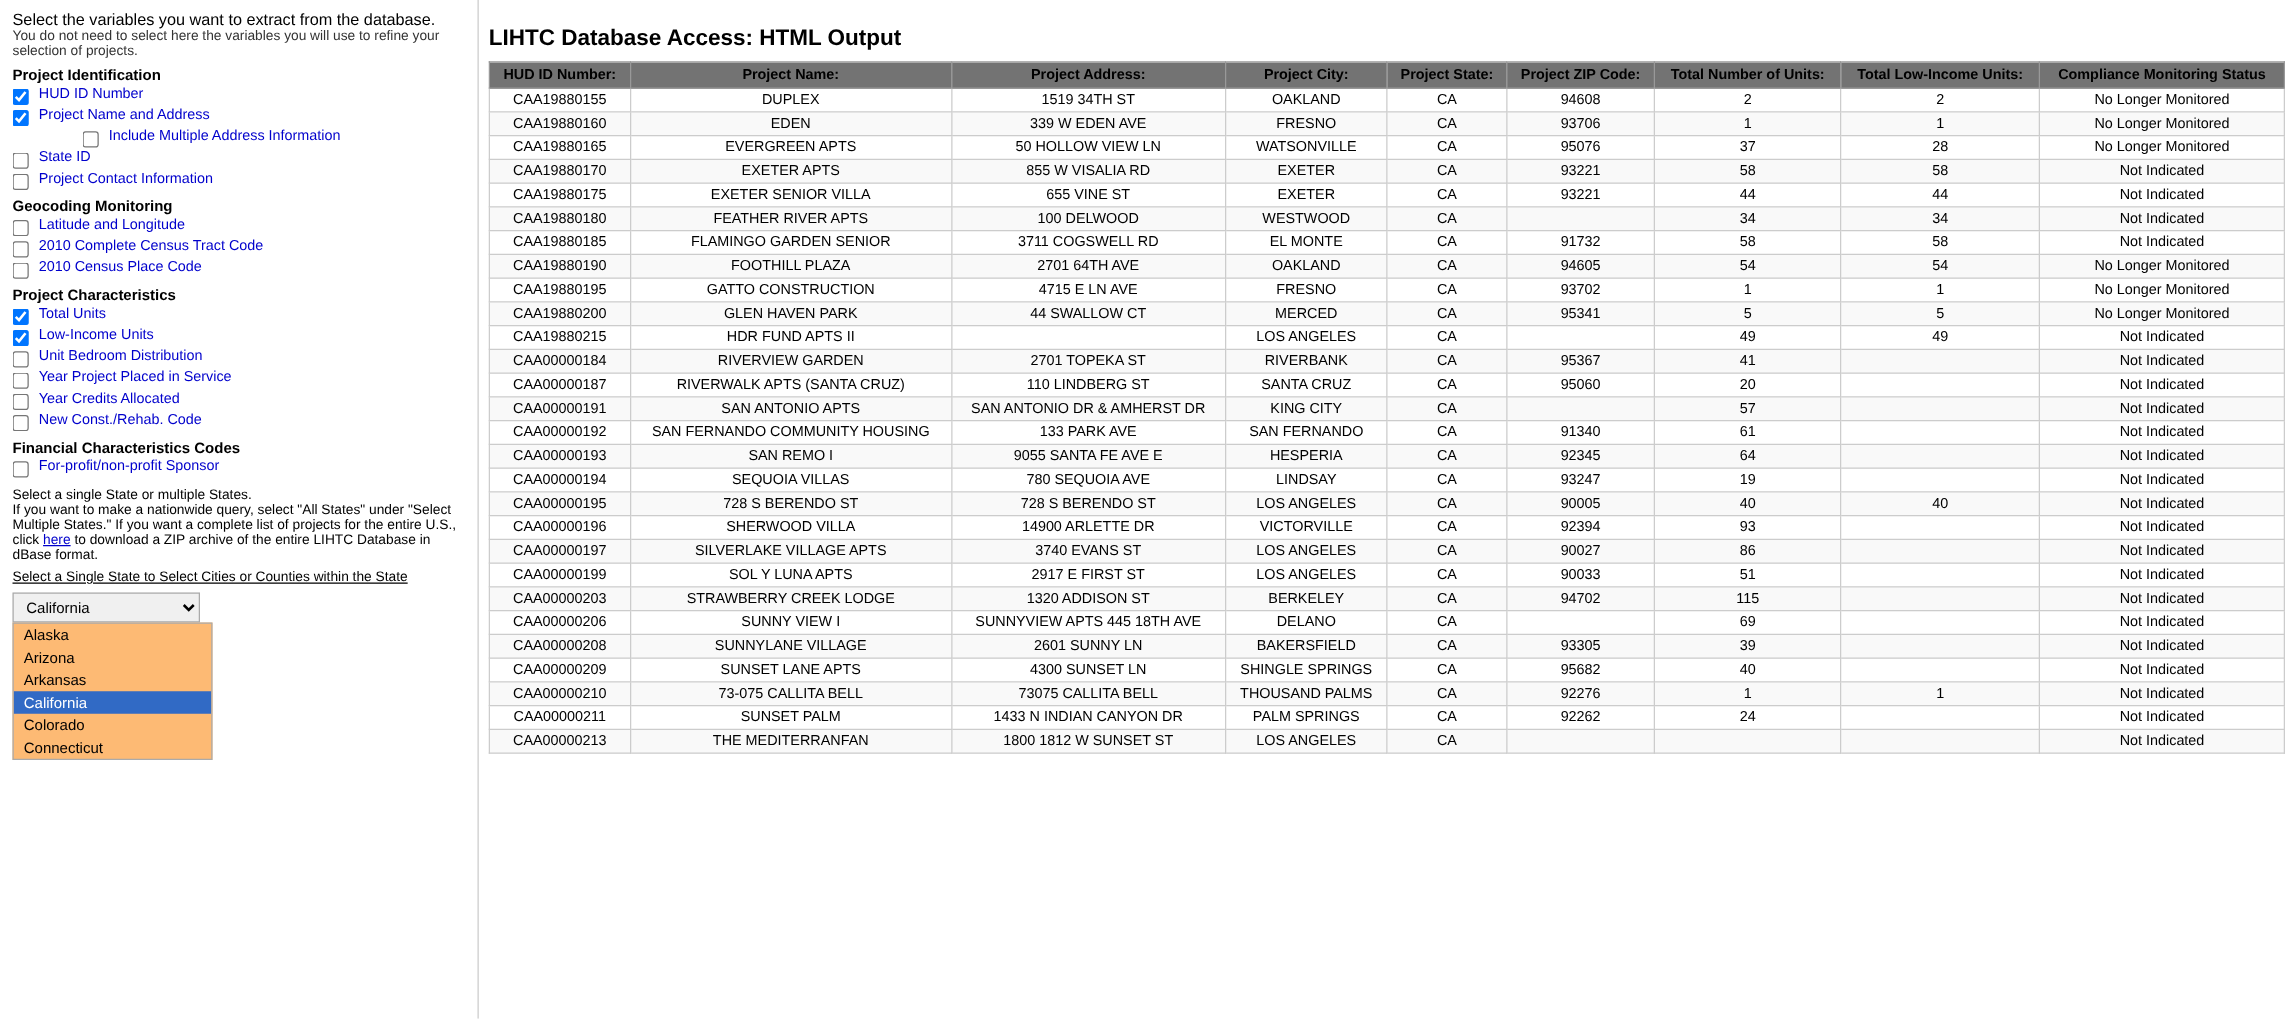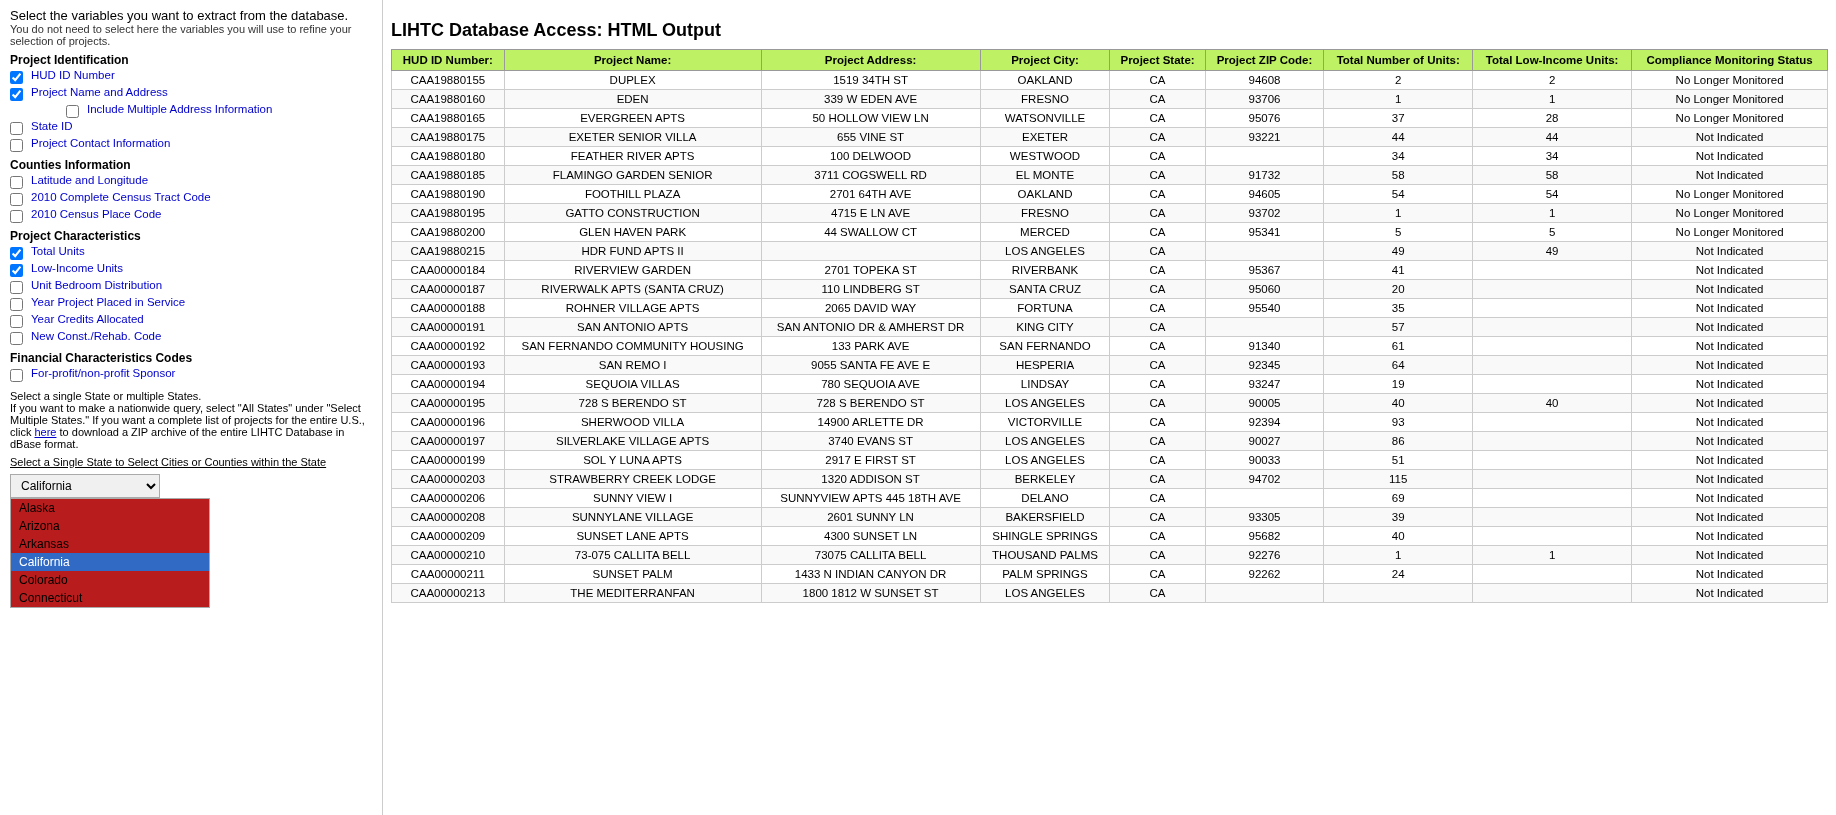--- a/index.html
+++ b/index.html
@@ -31,22 +31,22 @@
       padding: 3px 6px;
       font-size: 12px;
       border: 1px solid #aaa;
       background: #f0f0f0;
       cursor: pointer;
     }
     .dropdown-list {
       position: absolute;
       top: 100%;
       left: 0;
-      width: 200px;
-      background: #b91c1c;
+      width: 160px;
+      background: #fdba74;
       border: 1px solid #aaa;
       z-index: 100;
       max-height: 120px;
       overflow-y: auto;
     }
     .dropdown-item {
       padding: 2px 8px;
       cursor: pointer;
       font-size: 12px;
     }
@@ -64,21 +64,21 @@
       font-weight: bold;
       margin-bottom: 8px;
       color: #000;
     }
     table.data-table {
       border-collapse: collapse;
       font-size: 11.5px;
       width: 100%;
     }
     table.data-table th {
-      background: #bef264;
+      background: #737373;
       border: 1px solid #999;
       padding: 4px 6px;
       text-align: center;
       font-weight: bold;
       vertical-align: middle;
     }
     table.data-table td {
       border: 1px solid #ccc;
       padding: 3px 6px;
       text-align: center;
@@ -108,21 +108,21 @@
         <label class="checkbox-label blue-link">Include Multiple Address Information</label>
       </div>
       <div class="checkbox-row">
         <input type="checkbox" style="">
         <label class="checkbox-label blue-link">State ID</label>
       </div>
       <div class="checkbox-row">
         <input type="checkbox" style="">
         <label class="checkbox-label blue-link">Project Contact Information</label>
       </div>
-      <div class="section-header">Counties Information</div>
+      <div class="section-header">Geocoding Monitoring</div>
       <div class="checkbox-row">
         <input type="checkbox" style="">
         <label class="checkbox-label blue-link">Latitude and Longitude</label>
       </div>
       <div class="checkbox-row">
         <input type="checkbox" style="">
         <label class="checkbox-label blue-link">2010 Complete Census Tract Code</label>
       </div>
       <div class="checkbox-row">
         <input type="checkbox" style="">
@@ -229,20 +229,31 @@
           <td>EVERGREEN APTS</td>
           <td>50 HOLLOW VIEW LN</td>
           <td>WATSONVILLE</td>
           <td>CA</td>
           <td>95076</td>
           <td>37</td>
           <td>28</td>
           <td>No Longer Monitored</td>
         </tr>
         <tr>
+          <td>CAA19880170</td>
+          <td>EXETER APTS</td>
+          <td>855 W VISALIA RD</td>
+          <td>EXETER</td>
+          <td>CA</td>
+          <td>93221</td>
+          <td>58</td>
+          <td>58</td>
+          <td>Not Indicated</td>
+        </tr>
+        <tr>
           <td>CAA19880175</td>
           <td>EXETER SENIOR VILLA</td>
           <td>655 VINE ST</td>
           <td>EXETER</td>
           <td>CA</td>
           <td>93221</td>
           <td>44</td>
           <td>44</td>
           <td>Not Indicated</td>
         </tr>
@@ -328,31 +339,20 @@
           <td>RIVERWALK APTS (SANTA CRUZ)</td>
           <td>110 LINDBERG ST</td>
           <td>SANTA CRUZ</td>
           <td>CA</td>
           <td>95060</td>
           <td>20</td>
           <td></td>
           <td>Not Indicated</td>
         </tr>
         <tr>
-          <td>CAA00000188</td>
-          <td>ROHNER VILLAGE APTS</td>
-          <td>2065 DAVID WAY</td>
-          <td>FORTUNA</td>
-          <td>CA</td>
-          <td>95540</td>
-          <td>35</td>
-          <td></td>
-          <td>Not Indicated</td>
-        </tr>
-        <tr>
           <td>CAA00000191</td>
           <td>SAN ANTONIO APTS</td>
           <td>SAN ANTONIO DR &amp; AMHERST DR</td>
           <td>KING CITY</td>
           <td>CA</td>
           <td></td>
           <td>57</td>
           <td></td>
           <td>Not Indicated</td>
         </tr>

